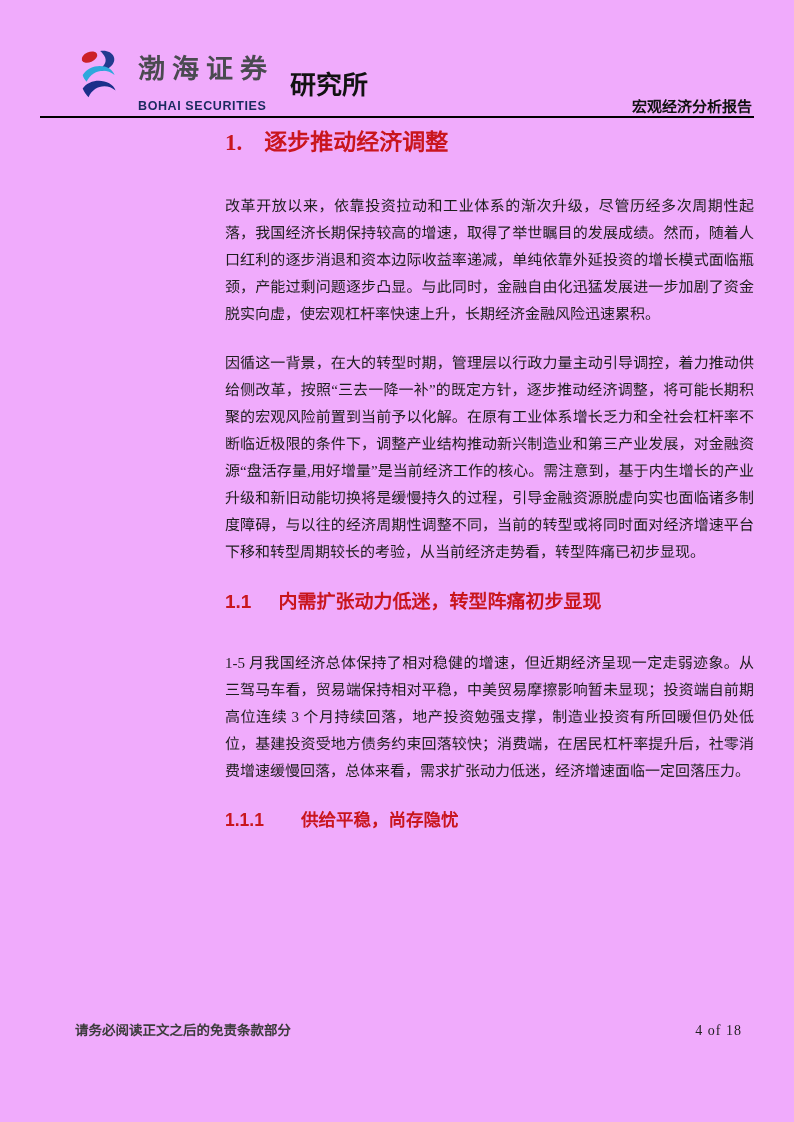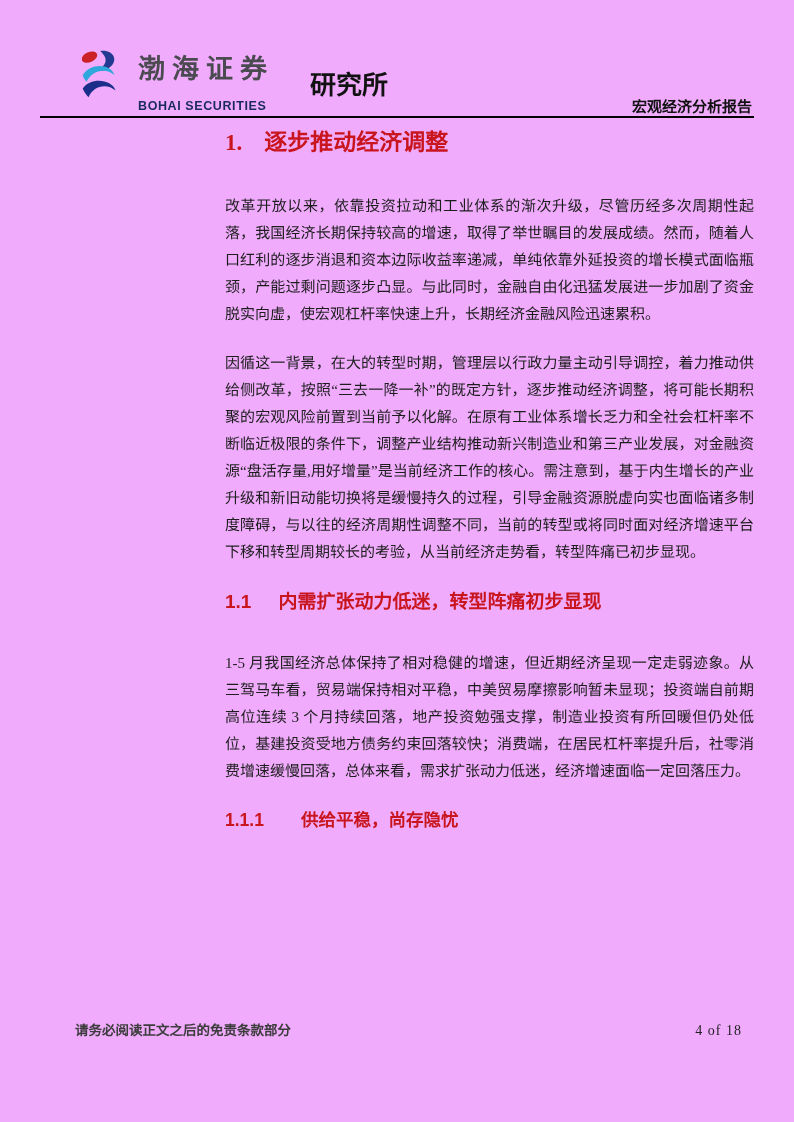--- a/index.html
+++ b/index.html
@@ -22,21 +22,21 @@
     font-size:27px;font-weight:700;color:#4a4a50;
     letter-spacing:7px;line-height:30px;white-space:nowrap;
     font-family:"Liberation Serif","DejaVu Serif",serif;
   }
   .brand-en{
     font-size:12.5px;font-weight:700;color:#1b2a5e;
     letter-spacing:0.6px;line-height:14px;margin-top:15px;
     font-family:"Liberation Sans","DejaVu Sans",sans-serif;
   }
   .institute{
-    margin-left:36px;margin-top:16px;
+    margin-left:16px;margin-top:16px;
     font-size:26px;font-weight:700;color:#121212;
     font-family:"Liberation Sans","DejaVu Sans",sans-serif;
     white-space:nowrap;
   }
   .report-type{
     position:absolute;right:42px;top:95px;
     font-size:15px;font-weight:700;color:#111;
     font-family:"Liberation Serif","DejaVu Serif",serif;
     white-space:nowrap;
     text-align:center;

